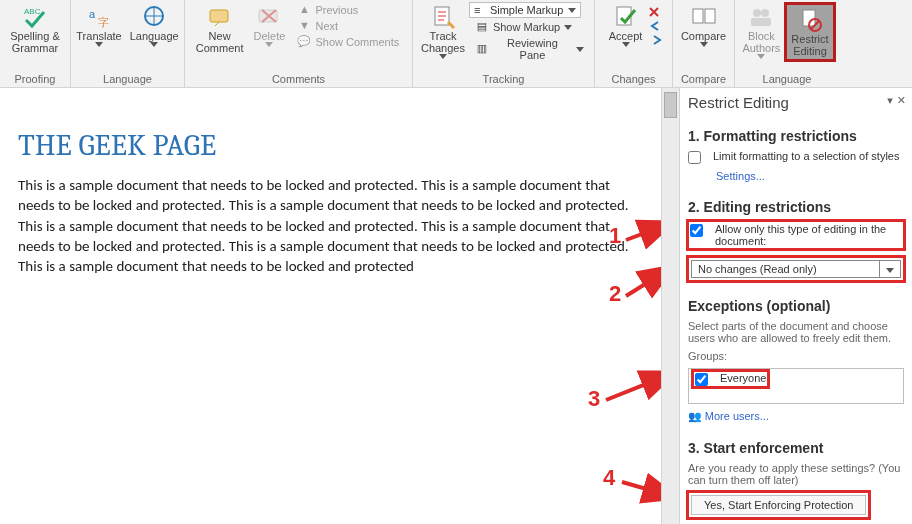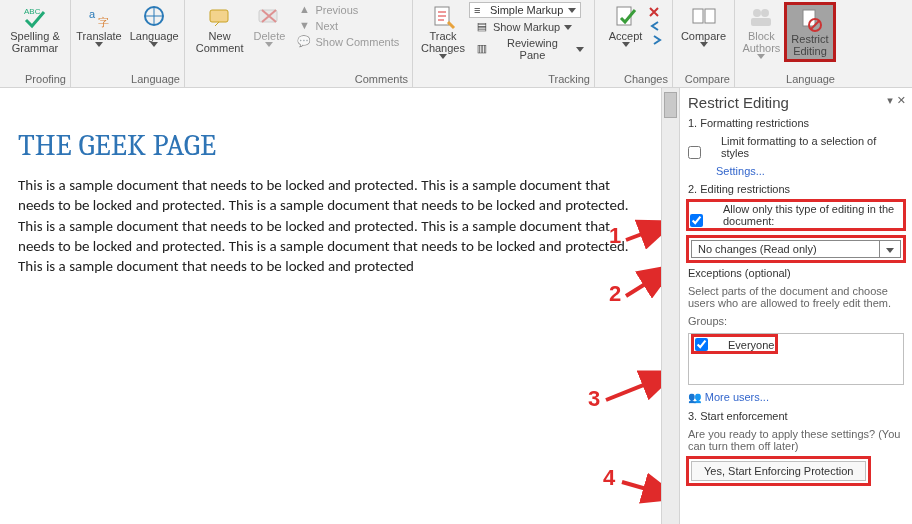--- a/index.html
+++ b/index.html
@@ -1,38 +1,38 @@
 <!DOCTYPE html>
 <html><head>
 <meta charset="utf-8">
 <style>
 html,body{margin:0;padding:0;font-family:"Segoe UI",Tahoma,sans-serif;font-size:12px;background:#fff;color:#333;width:912px;height:524px;overflow:hidden}
 *{box-sizing:border-box}
 .ribbon{display:flex;height:88px;border-bottom:1px solid #d4d4d4;background:#f2f2f2}
 .rgroup{display:flex;flex-direction:column;align-items:center;border-right:1px solid #d4d4d4;padding:2px 4px 0}
 .rgroup-body{display:flex;flex:1;align-items:flex-start}
-.rgroup-title{font-size:11px;color:#666;padding:2px 0;text-align:right;width:100%}
+.rgroup-title{font-size:11px;color:#666;padding:2px 0;text-align:center;width:100%}
 .btn{display:flex;flex-direction:column;align-items:center;justify-content:flex-start;padding:2px 4px;font-size:11px;color:#444;min-width:44px;text-align:center;position:relative;cursor:pointer}
 .btn .ic{width:26px;height:26px;display:inline-block}
 .btn-small{flex-direction:row;min-width:0;padding:1px 6px;font-size:11px;gap:4px;align-items:center}
 .btn-small .ic{width:14px;height:14px}
 .stack{display:flex;flex-direction:column}
 .sel{border:1px solid #bfbfbf;background:#fff;padding:1px 4px;font-size:11px;display:flex;align-items:center;gap:4px}
 .dd{width:0;height:0;border-left:4px solid transparent;border-right:4px solid transparent;border-top:5px solid #555;display:inline-block}
 .restrict-active{background:#a3a3a3;border:3px solid #b91c1c}
 .workspace{display:flex;height:436px}
 .doc-area{flex:1;position:relative;overflow:hidden;background:#fff;padding:8px}
 .doc-page{background:#fff;padding:32px 20px 20px 10px}
 .doc-title{font-family:"Cambria",serif;font-size:30px;color:#2E74B5}
 .doc-body{font-family:"Calibri",sans-serif;font-size:15px;line-height:1.35;color:#222;margin-top:12px}
 .pane{width:233px;border-left:1px solid #d4d4d4;background:#fff;padding:6px 8px;font-size:11px;display:flex;flex-direction:column;gap:6px;position:relative}
 .pane-title{font-size:15px;color:#444}
 .pane-close{position:absolute;top:6px;right:6px;font-size:11px;color:#666;display:flex;gap:4px}
-.sect-h{font-size:11px;font-weight:normal;color:#333;margin-top:0}
-.chk{display:flex;align-items:flex-end;gap:20px;font-size:11px;color:#333}
+.sect-h{font-size:14px;font-weight:bold;color:#333;margin-top:11px}
+.chk{display:flex;align-items:flex-start;gap:12px;font-size:11px;color:#333}
 .chk input{margin:1px 0 0 0}
 .exc-box{border:1px solid #bfbfbf;padding:2px 4px;background:#fff}
 .link{color:#3366cc;font-size:11px}
 .pill{border:1px solid #bfbfbf;background:#f8f8f8;padding:3px 12px;font-size:11px;display:inline-block;color:#333}
 .scrollbar{width:18px;background:#ececec;border-left:1px solid #d4d4d4;position:relative}
 .thumb{position:absolute;top:4px;left:2px;right:2px;height:26px;background:#c9c9c9;border:1px solid #a9a9a9}
 .redbox{outline:3px solid #e02a2a;outline-offset:-1px}
 .callout{position:absolute;font:bold 22px/1 Arial;color:#e02a2a;text-shadow:0 0 2px #fff}
 svg.arrow{position:absolute;overflow:visible;pointer-events:none}
 .nochg{display:flex;align-items:center;border:1px solid #888;background:#fff}

